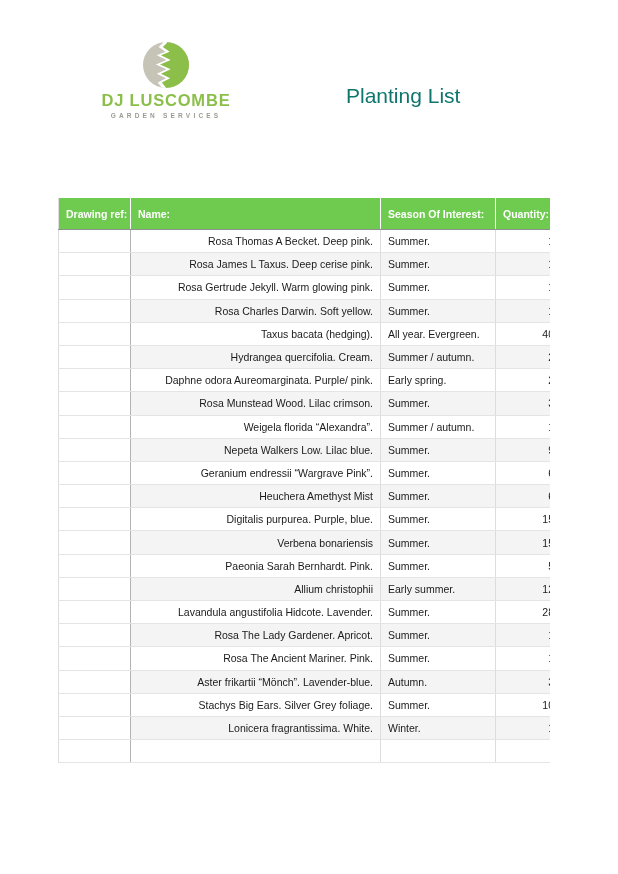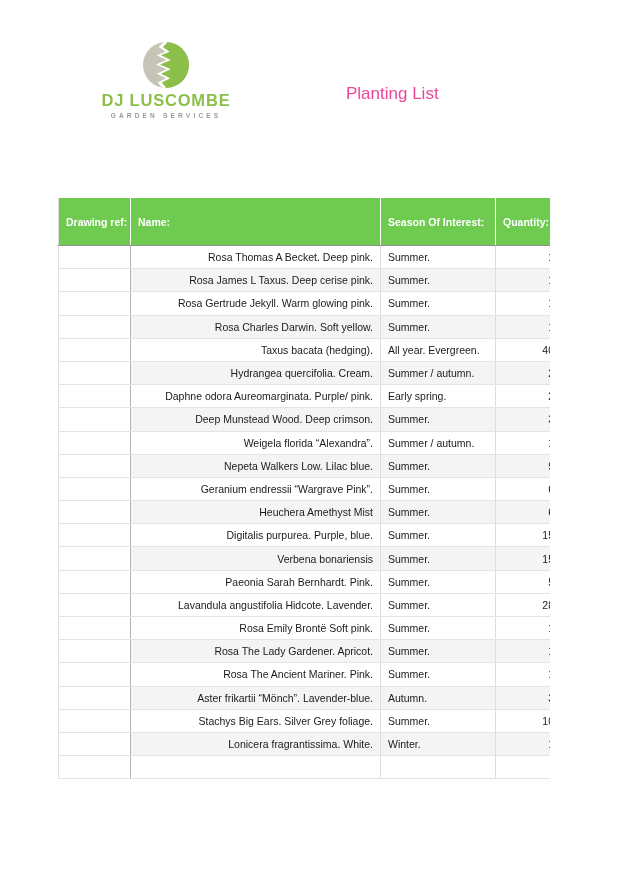--- a/index.html
+++ b/index.html
@@ -45,22 +45,22 @@
     letter-spacing: 3.2px;
     color: #9b9b93;
     white-space: nowrap;
   }
 
   
   .doc-title {
     position: absolute;
     left: 346px;
     top: 84px;
-    font-size: 17px;
-    color: #ec4899;
+    font-size: 21px;
+    color: #0f766e;
     white-space: nowrap;
   }
 
   
   .table-wrap {
     position: absolute;
     left: 58px;
     top: 198px;
   }
   table.plant-table {
@@ -76,21 +76,21 @@
   .plant-table col.c-season { width: 115px; }
   .plant-table col.c-qty    { width: 66px; }
 
   .plant-table th {
     background: #6ecb4f;
     color: #ffffff;
     font-size: 10.5px;
     font-weight: bold;
     text-align: left;
     height: 23px;
-    padding: 12px 7px;
+    padding: 4px 7px;
     border-bottom: 1px solid #8f8f8f;
     overflow: hidden;
     white-space: nowrap;
   }
   .plant-table th + th { border-left: 1px solid #ffffff; }
 
   .plant-table td {
     font-size: 10.5px;
     color: #1a1a1a;
     height: 22.2px;
@@ -188,21 +188,21 @@
       <td class="col-qty">2</td>
     </tr>
           <tr>
       <td class="col-ref"></td>
       <td class="col-name">Daphne odora Aureomarginata. Purple/ pink.</td>
       <td class="col-season">Early spring.</td>
       <td class="col-qty">2</td>
     </tr>
           <tr class="alt">
       <td class="col-ref"></td>
-      <td class="col-name">Deep Munstead Wood. Deep crimson.</td>
+      <td class="col-name">Rosa Munstead Wood. Lilac crimson.</td>
       <td class="col-season">Summer.</td>
       <td class="col-qty">3</td>
     </tr>
           <tr>
       <td class="col-ref"></td>
       <td class="col-name">Weigela florida “Alexandra”.</td>
       <td class="col-season">Summer / autumn.</td>
       <td class="col-qty">1</td>
     </tr>
           <tr class="alt">
@@ -234,31 +234,31 @@
       <td class="col-name">Verbena bonariensis</td>
       <td class="col-season">Summer.</td>
       <td class="col-qty">15</td>
     </tr>
           <tr>
       <td class="col-ref"></td>
       <td class="col-name">Paeonia Sarah Bernhardt. Pink.</td>
       <td class="col-season">Summer.</td>
       <td class="col-qty">5</td>
     </tr>
+          <tr class="alt">
+      <td class="col-ref"></td>
+      <td class="col-name">Allium christophii</td>
+      <td class="col-season">Early summer.</td>
+      <td class="col-qty">12</td>
+    </tr>
           <tr>
       <td class="col-ref"></td>
       <td class="col-name">Lavandula angustifolia Hidcote. Lavender.</td>
       <td class="col-season">Summer.</td>
       <td class="col-qty">28</td>
-    </tr>
-          <tr>
-      <td class="col-ref"></td>
-      <td class="col-name">Rosa Emily Brontë Soft pink.</td>
-      <td class="col-season">Summer.</td>
-      <td class="col-qty">1</td>
     </tr>
           <tr class="alt">
       <td class="col-ref"></td>
       <td class="col-name">Rosa The Lady Gardener. Apricot.</td>
       <td class="col-season">Summer.</td>
       <td class="col-qty">1</td>
     </tr>
           <tr>
       <td class="col-ref"></td>
       <td class="col-name">Rosa The Ancient Mariner. Pink.</td>

